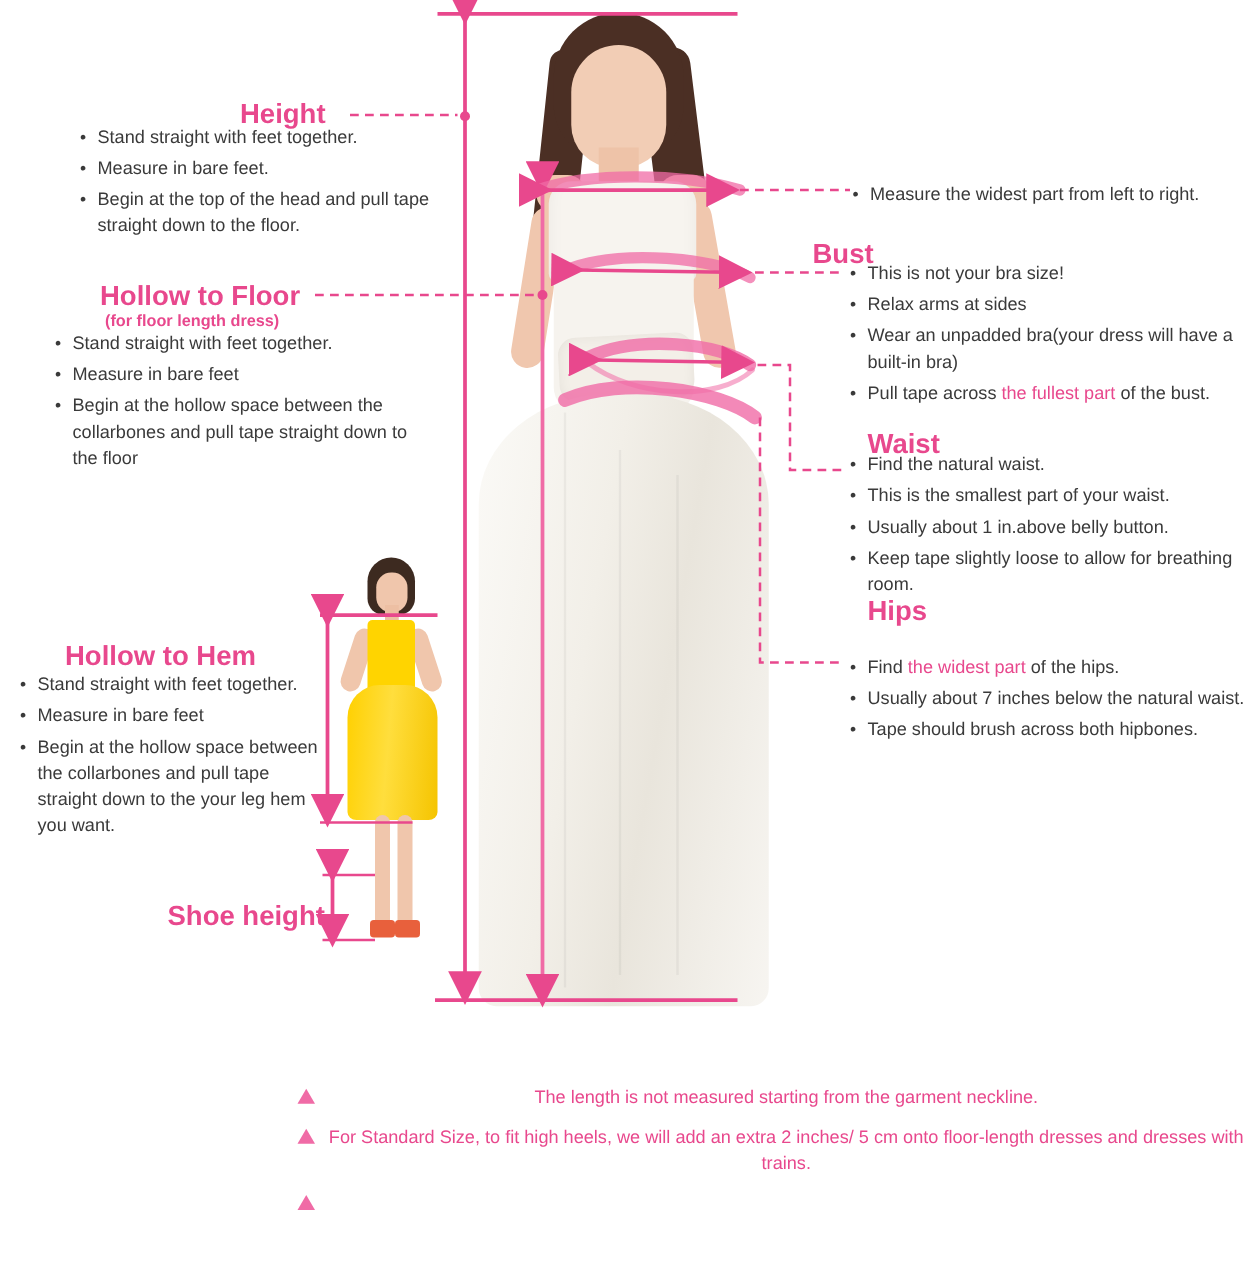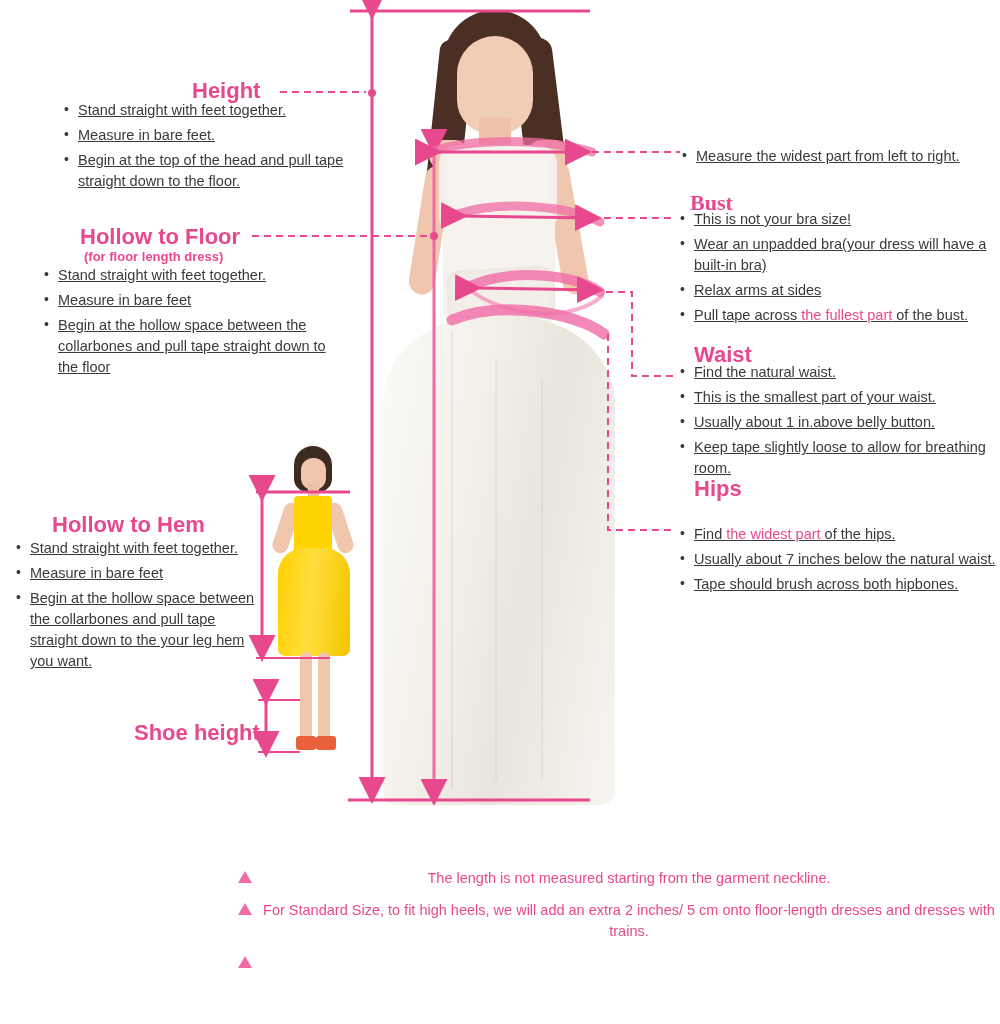--- a/index.html
+++ b/index.html
@@ -97,21 +97,21 @@
   
   .label{
     position:absolute;
     color:#e8488d;
     font-weight:bold;
     white-space:nowrap;
   }
   .label.big{font-size:22px;}
   .label.sub{font-size:13px;color:#e8488d;font-weight:bold;}
   .bullets{position:absolute;font-size:14.5px;color:#3a3a3a;line-height:1.45;}
-  .bullets div{position:relative;padding-left:16px;margin-bottom:4px;text-decoration:underline;}
+  .bullets div{position:relative;padding-left:16px;margin-bottom:4px;}
   .bullets div:before{
     content:"•";position:absolute;left:2px;top:-1px;color:#3a3a3a;font-size:14px;
   }
   .pink{color:#e8488d;}
 
   
   .notes{position:absolute;left:238px;top:868px;width:760px;font-size:14.5px;color:#e8488d;line-height:1.45;}
   .notes .note{position:relative;padding-left:22px;margin-bottom:11px;text-align:center;}
   .notes .note .tri{
     position:absolute;left:0;top:3px;width:0;height:0;
@@ -242,25 +242,25 @@
     <div>Measure in bare feet</div>
     <div>Begin at the hollow space between the collarbones and pull tape straight down to the your leg hem  you want.</div>
   </div>
 
   <div class="label big" style="left:134px;top:720px;">Shoe height</div>
 
   <div class="bullets" style="left:680px;top:146px;width:320px;">
     <div>Measure the widest part from left to right.</div>
   </div>
 
-  <div class="label big" style="left:690px;top:190px;font-family:Liberation Serif, serif;">Bust</div>
+  <div class="label big" style="left:650px;top:190px;">Bust</div>
   <div class="bullets" style="left:678px;top:209px;width:322px;">
     <div>This is not your bra size!</div>
+    <div>Relax arms at sides</div>
     <div>Wear an unpadded bra(your dress will have a built-in bra)</div>
-    <div>Relax arms at sides</div>
     <div>Pull tape across <span class="pink">the fullest part</span> of the bust.</div>
   </div>
 
   <div class="label big" style="left:694px;top:342px;">Waist</div>
   <div class="bullets" style="left:678px;top:362px;width:322px;">
     <div>Find the natural waist.</div>
     <div>This is the smallest part of your waist.</div>
     <div>Usually about 1 in.above belly button.</div>
     <div>Keep tape slightly loose to allow for breathing room.</div>
   </div>

